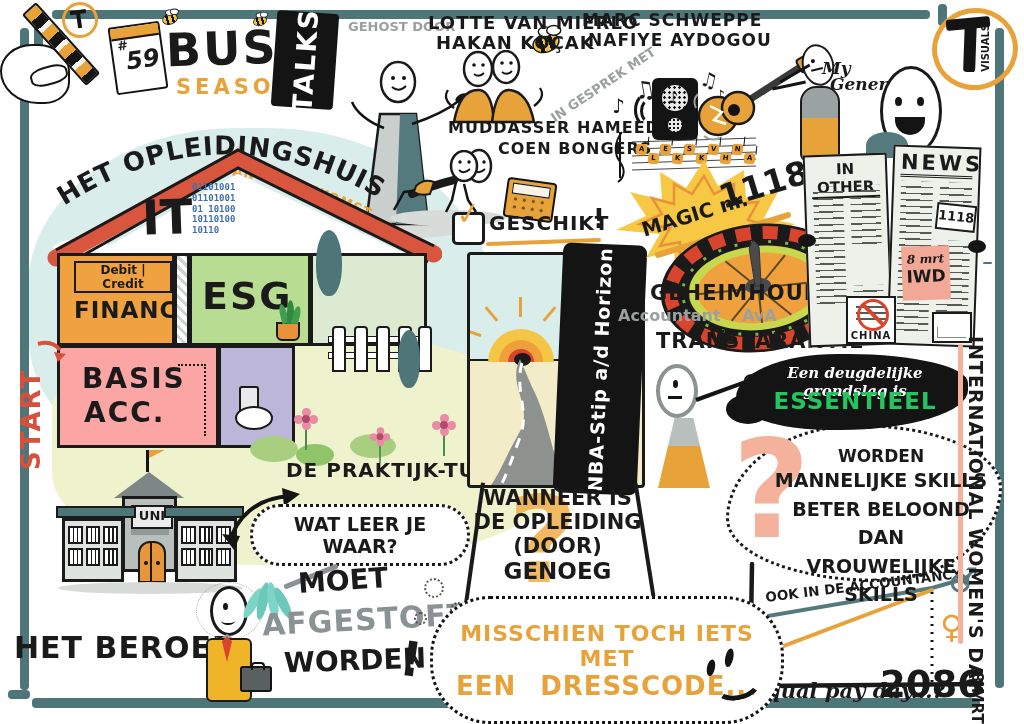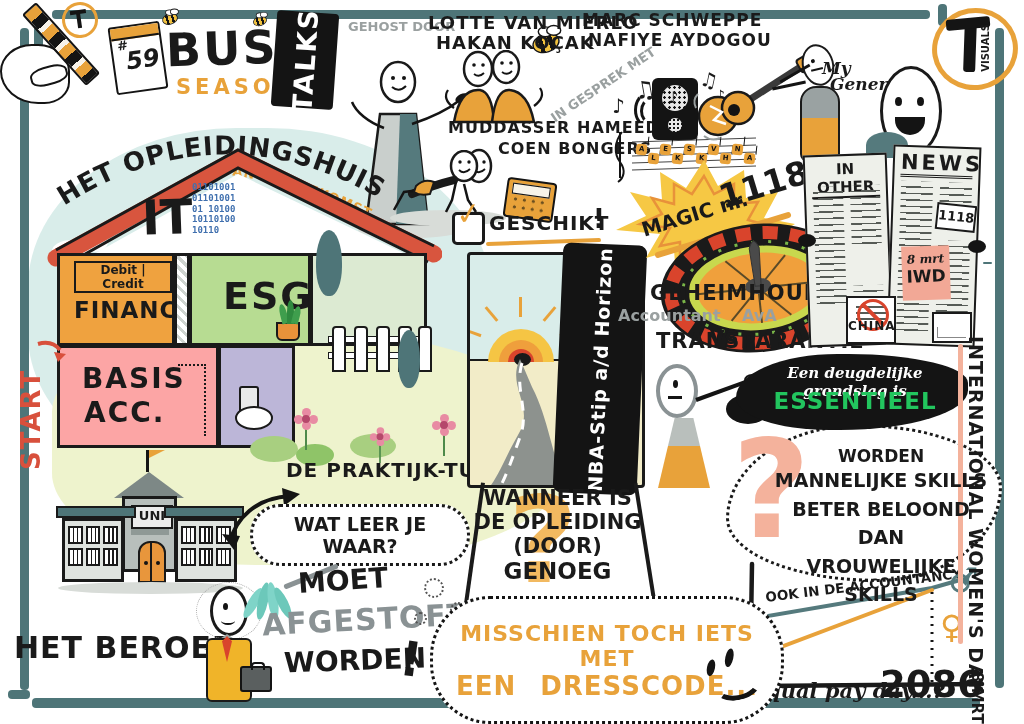--- a/index.html
+++ b/index.html
@@ -231,21 +231,21 @@
   </svg>
   <div class="t" style="left:142px;top:192px;font-size:48px;font-weight:900;transform:rotate(-2deg);">IT</div>
   <div class="t" style="left:192px;top:182px;width:46px;height:66px;font-family:'DejaVu Sans Mono',monospace;font-size:9px;color:#3f6fae;white-space:normal;word-break:break-all;line-height:1.2;">011010010110100101 101001011010010110</div>
 
   <div class="room" style="left:57px;top:253px;width:118px;height:93px;background:#efa23f;text-align:center;padding-left:14px;">
     <div style="margin-top:5px;"><span class="boxlabel">Debit | Credit</span></div>
     <div style="font-size:23px;font-weight:900;margin-top:4px;letter-spacing:1px;">FINANCE</div>
   </div>
   <div class="room" style="left:174px;top:253px;width:16px;height:93px;background:repeating-linear-gradient(45deg,#fff 0 4px,#cfd4d0 4px 7px);"></div>
   <div class="room" style="left:189px;top:253px;width:122px;height:93px;background:#b7dc92;">
-    <div style="position:absolute;left:10px;top:18px;font-size:38px;font-weight:900;letter-spacing:2px;margin-left:21px;">ESG</div>
+    <div style="position:absolute;left:10px;top:18px;font-size:38px;font-weight:900;letter-spacing:2px;">ESG</div>
     <div style="position:absolute;right:8px;bottom:2px;width:20px;height:15px;background:#e8923a;border:2px solid #1a1a1a;border-radius:0 0 6px 6px;">
       <div style="position:absolute;left:2px;top:-20px;width:7px;height:20px;background:#3f9e4d;border-radius:50% 50% 0 0;transform:rotate(-14deg);"></div>
       <div style="position:absolute;left:9px;top:-24px;width:7px;height:24px;background:#2f8a3f;border-radius:50% 50% 0 0;"></div>
       <div style="position:absolute;left:15px;top:-18px;width:7px;height:18px;background:#3f9e4d;border-radius:50% 50% 0 0;transform:rotate(14deg);"></div>
     </div>
   </div>
   <div class="room" style="left:310px;top:253px;width:117px;height:93px;background:#dcead2;"></div>
   <div class="room" style="left:57px;top:345px;width:162px;height:103px;background:#fca5a5;">
     <div style="position:absolute;left:22px;top:14px;font-size:28px;font-weight:900;letter-spacing:2px;">BASIS</div>
     <div style="position:absolute;left:24px;top:48px;font-size:28px;font-weight:900;letter-spacing:2px;">ACC.</div>
@@ -476,21 +476,21 @@
     <div style="position:absolute;left:130px;top:64px;width:36px;height:23px;background:#fff;border:2px solid #1a1a1a;transform:rotate(6deg);text-align:center;font-size:13px;font-weight:800;line-height:21px;">1118</div>
     <div style="position:absolute;left:96px;top:106px;width:48px;height:54px;background:#f2a896;transform:rotate(-2deg);text-align:center;">
       <div class="script" style="font-size:12px;margin-top:6px;">8 mrt</div>
       <div style="font-size:17px;font-weight:900;">IWD</div>
     </div>
     <div style="position:absolute;left:40px;top:156px;width:46px;height:44px;background:#fff;border:2px solid #1a1a1a;text-align:center;">
       <div style="position:absolute;left:8px;top:4px;width:30px;height:22px;background-image:repeating-linear-gradient(#0000 0 4px,#565b56 4px 6px);"></div>
       <div style="position:absolute;left:9px;top:1px;width:26px;height:26px;border:3.5px solid #d9442c;border-radius:50%;">
         <div style="position:absolute;left:-2px;top:10px;width:29px;height:3.5px;background:#d9442c;transform:rotate(45deg);"></div>
       </div>
-      <div style="position:absolute;left:0;bottom:9px;width:100%;font-size:12px;font-weight:900;letter-spacing:1px;">CHINA</div>
+      <div style="position:absolute;left:0;bottom:1px;width:100%;font-size:10px;font-weight:900;letter-spacing:1px;">CHINA</div>
     </div>
     <div style="position:absolute;left:126px;top:172px;width:36px;height:27px;background:#fff;border:2px solid #1a1a1a;">
       <div style="position:absolute;left:3px;bottom:3px;width:28px;height:10px;border-left:1.5px solid #888;border-bottom:1.5px solid #888;"></div>
     </div>
     <div style="position:absolute;left:-8px;top:94px;width:18px;height:13px;background:#141414;border-radius:50%;"></div>
     <div style="position:absolute;left:162px;top:100px;width:18px;height:13px;background:#141414;border-radius:50%;"></div>
   </div>
 
   <div class="abs" style="left:954px;top:336px;width:44px;height:380px;z-index:2;">
     <div style="position:absolute;left:4px;top:8px;width:5px;height:300px;background:#f4b29c;border-radius:3px;"></div>

